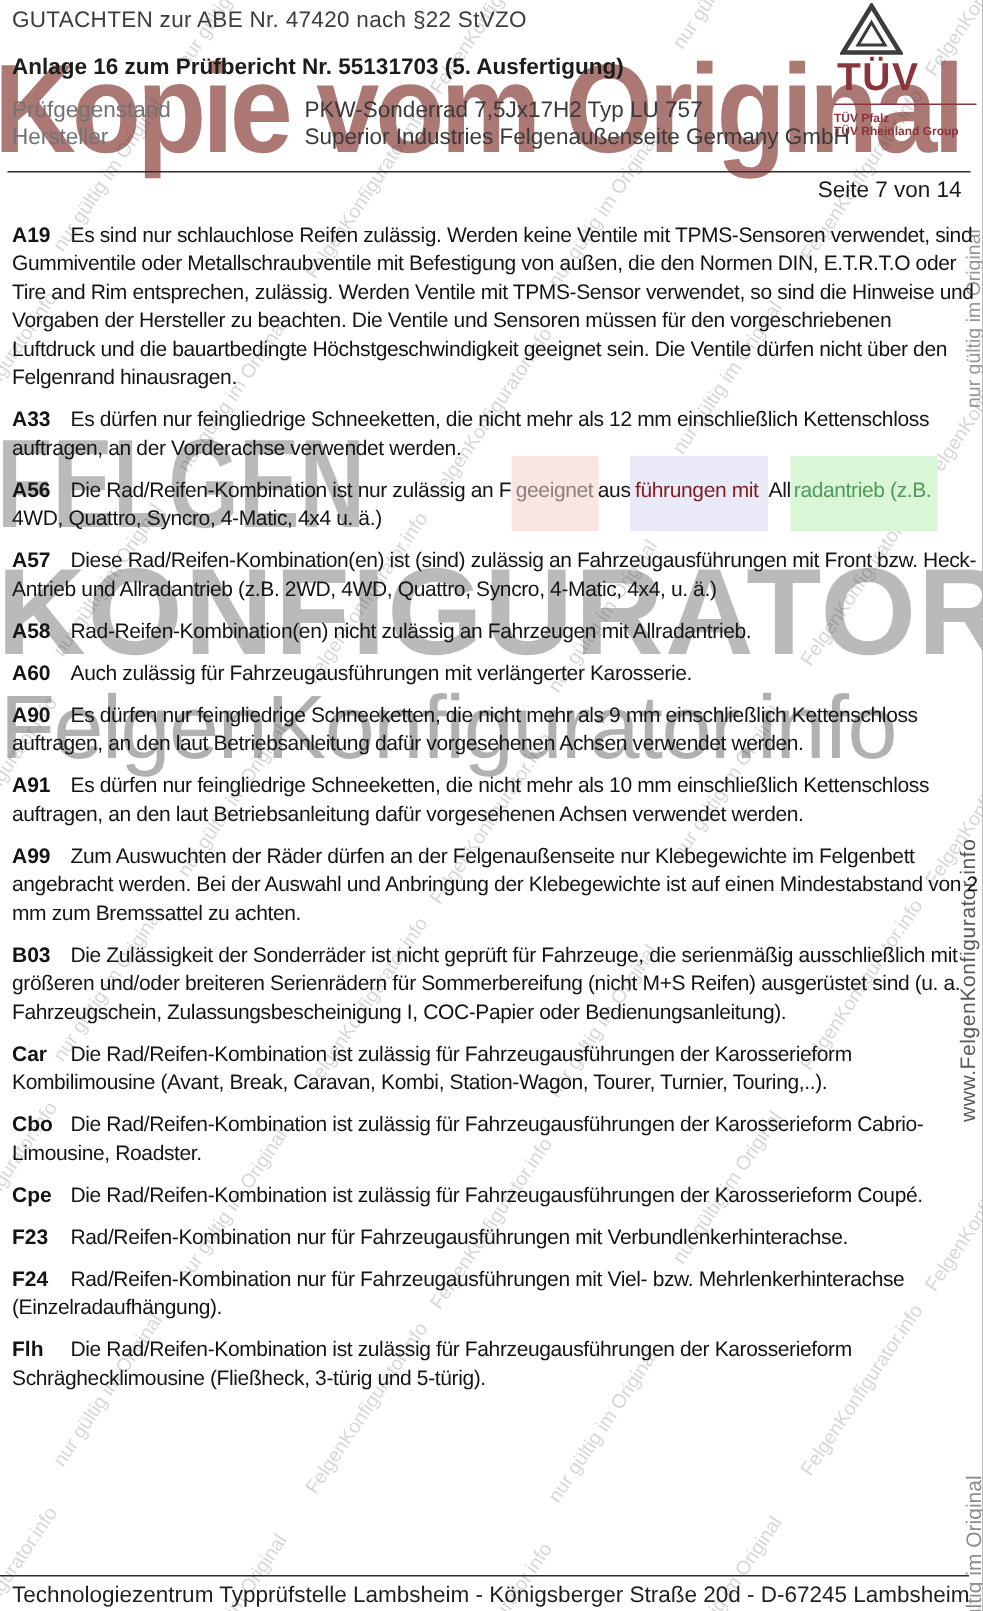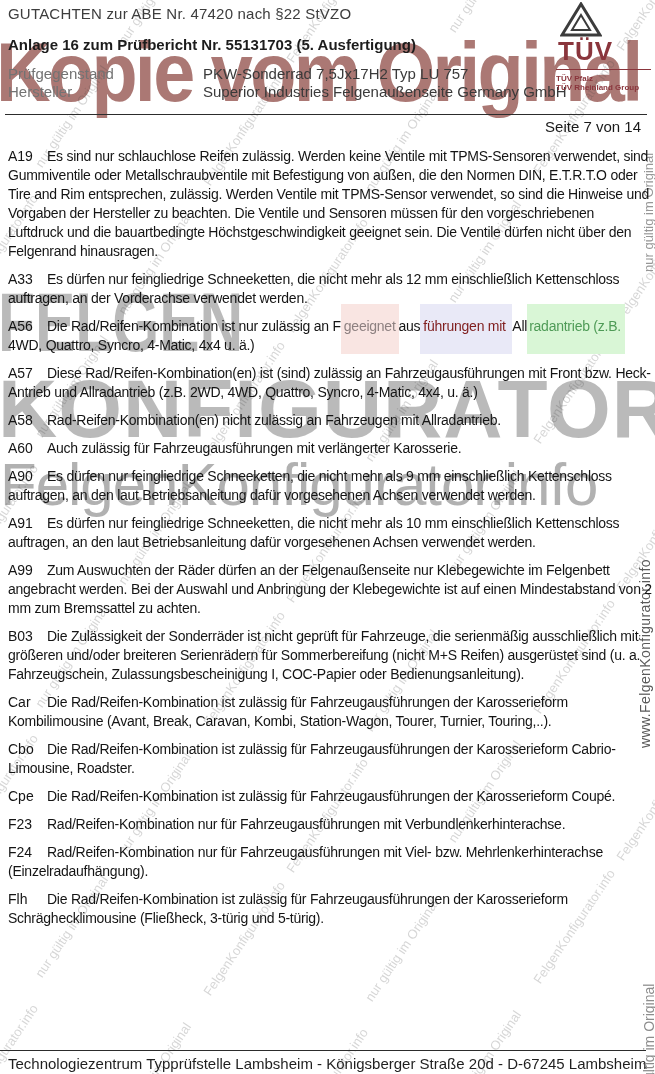--- a/index.html
+++ b/index.html
@@ -49,21 +49,21 @@
   .tuv-word{position:absolute;left:2px;top:36px;font-size:26px;font-weight:bold;
     color:var(--maroon);letter-spacing:1px;line-height:1;}
   .tuv-rule{position:absolute;left:0;top:67px;width:95px;border-top:1px solid var(--maroon);}
   .tuv-s1{position:absolute;left:0;top:72px;font-size:8px;font-weight:bold;color:var(--maroon);line-height:1.15;}
   .tuv-s2{position:absolute;left:0;top:81px;font-size:8px;font-weight:bold;color:var(--maroon);line-height:1.15;text-align:right;}
   .hdr-rule{position:absolute;left:5px;right:8px;top:114px;border-top:1.5px solid #2c2c2c;}
   .page-ind{position:absolute;top:118px;right:14px;font-size:15px;color:#1a1a1a;}
   .entries{position:absolute;left:8px;top:140px;width:644px;padding-top:7px;
     font-size:14px;line-height:19px;letter-spacing:-.25px;color:#141414;}
   .entry{margin:0 0 9px 0;}
-  .code{font-weight:normal;display:inline-block;width:39px;letter-spacing:0;}
+  .code{font-weight:bold;display:inline-block;width:39px;letter-spacing:0;}
   .seg-pink{background:var(--hl-pink);color:#8d8080;padding:14px 3px 20px 3px;}
   .seg-blue{background:var(--hl-blue);color:#7f1d1d;padding:14px 3px 20px 3px;}
   .seg-green{background:var(--hl-green);color:#4f9b57;padding:14px 4px 20px 2px;}
   .foot-rule{position:absolute;left:0;top:1050px;width:646px;border-top:1.5px solid #2c2c2c;}
   .foot-text{position:absolute;left:8px;top:1055px;font-size:15px;color:#1f1f1f;}
 </style>
 </head>
 <body>
 
 <div class="page">

